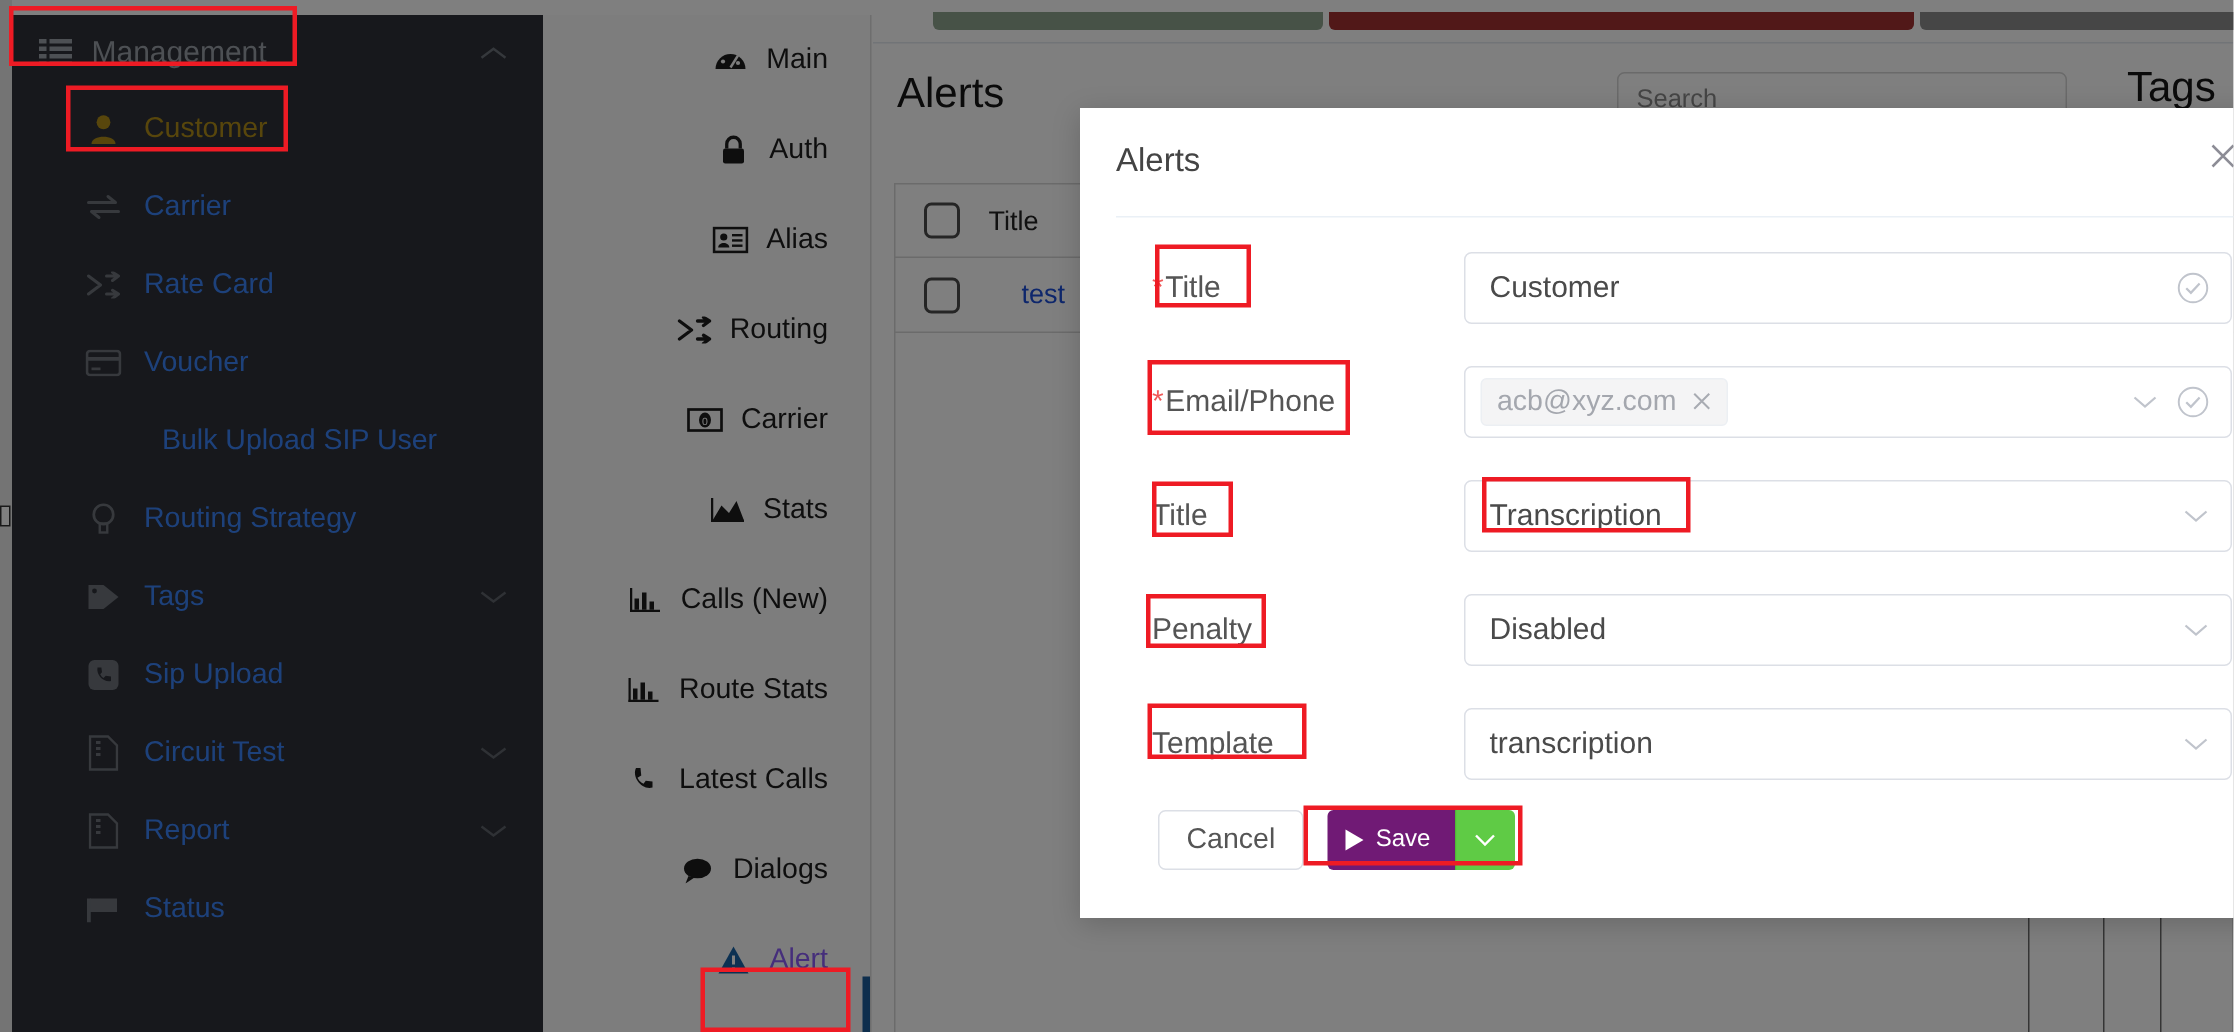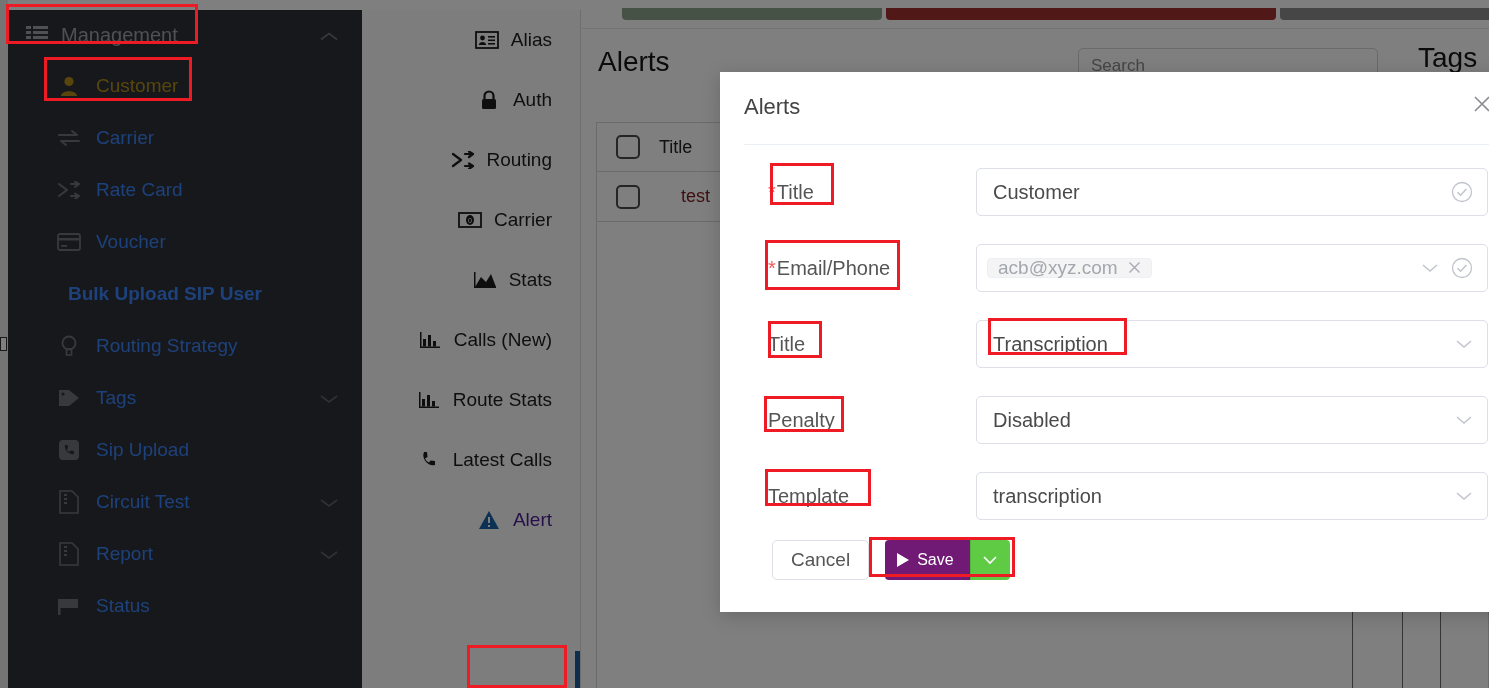--- a/index.html
+++ b/index.html
@@ -40,37 +40,37 @@
     position: relative; height: 52px; display: flex; align-items: center;
     padding-left: 48px; color: #3b82f6; font-size: 19px;
   }
   .sb-item .ic {
     width: 26px; margin-right: 14px; display: inline-flex;
     align-items: center; justify-content: center; color: #6e737b;
   }
   .sb-item.active { color: #b08d18; }
   .sb-item.active .ic { color: #b08d18; }
   .sb-item .sb-sub-chev { position: absolute; right: 24px; color: #5e636b; }
-  .sb-item.noicon { padding-left: 60px; font-weight: bold; }
+  .sb-item.noicon { padding-left: 100px; }
 
   
   .subnav {
     position: absolute; left: 362px; top: 10px; width: 219px; height: 678px;
     background: #fafafa;
     border-right: 1px solid #dcdcdc;
   }
   .subnav-item {
     height: 60px; display: flex; align-items: center; justify-content: flex-end;
     padding-right: 28px; color: #1d1d1d; font-size: 19px;
   }
   .subnav-item .ic {
     margin-right: 12px; display: inline-flex; align-items: center;
     justify-content: center; width: 24px; color: #1d1d1d;
   }
-  .subnav-item.active { color: #4c1d95; }
+  .subnav-item.active { color: #8b5cf6; }
   .subnav-item.active .ic { color: #1963a6; }
   .subnav-active-bar {
     position: absolute; right: 0px; top: 641px; width: 5px; height: 47px;
     background: #1d5d9b;
   }
 
   
   .content {
     position: absolute; left: 582px; top: 10px; right: 0; bottom: 0;
     background: #ffffff;
@@ -105,21 +105,21 @@
     border-bottom: 1px solid #d6d6d6; border-left: 1px solid #d6d6d6;
     border-right: 1px solid #d6d6d6;
   }
   .tr.head { border-top: 1px solid #d6d6d6; }
   .cell-check { width: 62px; display: flex; justify-content: center; }
   .chk {
     width: 24px; height: 24px; border: 2px solid #4a4a4a;
     border-radius: 5px; background: transparent;
   }
   .cell-title { font-size: 18px; color: #222; }
-  .cell-title.link { color: #7f1d1d; padding-left: 22px; }
+  .cell-title.link { color: #1d4ed8; padding-left: 22px; }
   .tbody-blank {
     height: 480px; border-left: 1px solid #d6d6d6; border-right: 1px solid #d6d6d6;
     border-bottom: 1px solid #d6d6d6; position: relative;
   }
   .colsep { position: absolute; top: 0; bottom: 0; width: 1px; background: #6a6a6a; }
 
   
   .backdrop {
     position: absolute; inset: 0; background: rgba(0,0,0,0.5);
   }
@@ -162,21 +162,21 @@
   }
   .suffix-ico {
     position: absolute; right: 14px; top: 50%; transform: translateY(-50%);
     display: inline-flex; color: #c0c4cc;
   }
   .suffix-ico.second { right: 48px; }
 
   .tag-chip {
     display: inline-flex; align-items: center; gap: 10px;
     background: #f4f4f5; border: 1px solid #eceff3; border-radius: 4px;
-    height: 20px; padding: 0 10px; color: #a4a7ae; font-size: 19px;
+    height: 32px; padding: 0 10px; color: #a4a7ae; font-size: 19px;
   }
   .chip-x { color: #a8abb2; font-size: 18px; cursor: pointer; line-height: 1; }
 
   .actions {
     display: flex; align-items: center; gap: 0; padding-left: 52px; margin-top: 6px;
   }
   .btn-cancel {
     height: 40px; padding: 0 18px; border: 1px solid #dcdfe6; border-radius: 5px;
     background: #fff; color: #555; font-size: 19px; cursor: pointer;
     font-family: "Liberation Sans", sans-serif;
@@ -359,42 +359,53 @@
               <rect x="0" y="2" width="2.5" height="16" fill="#6e737b"></rect>
             </svg>
         </span>
         <span>Status</span>
       </div>
     </div>
 
     <div class="subnav">
       <div class="subnav-item">
         <span class="ic">
+          <svg width="22" height="18" viewBox="0 0 22 18">
+              <path d="M1 15 A10 10 0 0 1 21 15 Z" fill="#1d1d1d"></path>
+              <path d="M11 14 L16 6" stroke="#fafafa" stroke-width="1.6"></path>
+              <circle cx="6" cy="10" r="1.4" fill="#fafafa"></circle>
+              <circle cx="16" cy="11" r="1.4" fill="#fafafa"></circle>
+            </svg>
+        </span>
+        <span>Main</span>
+      </div>
+      <div class="subnav-item">
+        <span class="ic">
+          <svg width="18" height="20" viewBox="0 0 18 20">
+              <path d="M4.5 9 V6 A4.5 4.5 0 0 1 13.5 6 V9" stroke="#1d1d1d" stroke-width="2.2" fill="none"></path>
+              <rect x="2" y="9" width="14" height="10" rx="1.5" fill="#1d1d1d"></rect>
+            </svg>
+        </span>
+        <span>Auth</span>
+      </div>
+      <div class="subnav-item">
+        <span class="ic">
           <svg width="24" height="18" viewBox="0 0 24 18">
               <rect x="1" y="1" width="22" height="16" stroke="#1d1d1d" stroke-width="1.8" fill="none"></rect>
               <circle cx="7.5" cy="7" r="2.4" fill="#1d1d1d"></circle>
               <path d="M3.8 14 C3.8 10 11.2 10 11.2 14 Z" fill="#1d1d1d"></path>
               <rect x="13" y="5" width="7" height="1.6" fill="#1d1d1d"></rect>
               <rect x="13" y="8.5" width="7" height="1.6" fill="#1d1d1d"></rect>
               <rect x="13" y="12" width="7" height="1.6" fill="#1d1d1d"></rect>
             </svg>
         </span>
         <span>Alias</span>
       </div>
       <div class="subnav-item">
         <span class="ic">
-          <svg width="18" height="20" viewBox="0 0 18 20">
-              <path d="M4.5 9 V6 A4.5 4.5 0 0 1 13.5 6 V9" stroke="#1d1d1d" stroke-width="2.2" fill="none"></path>
-              <rect x="2" y="9" width="14" height="10" rx="1.5" fill="#1d1d1d"></rect>
-            </svg>
-        </span>
-        <span>Auth</span>
-      </div>
-      <div class="subnav-item">
-        <span class="ic">
           <svg width="24" height="18" viewBox="0 0 24 18">
               <path d="M2 3 L10 9 L2 15 M14 3 L22 3 M22 3 L18 0.5 M22 3 L18 6 M14 15 L22 15 M22 15 L18 12.5 M22 15 L18 18" stroke="#1d1d1d" stroke-width="2.2" fill="none" stroke-linecap="round" stroke-linejoin="round"></path>
             </svg>
         </span>
         <span>Routing</span>
       </div>
       <div class="subnav-item">
         <span class="ic">
           <svg width="24" height="16" viewBox="0 0 24 16">
               <rect x="1" y="1" width="22" height="14" stroke="#1d1d1d" stroke-width="1.8" fill="none"></rect>
@@ -438,20 +449,29 @@
         </span>
         <span>Route Stats</span>
       </div>
       <div class="subnav-item">
         <span class="ic">
           <svg width="20" height="20" viewBox="0 0 20 20">
               <path d="M5 2 C2 8 9 17 16 15 L16 11 L11.5 10.5 L10 12.5 C7.5 11 7.5 11 6 8.5 L8.5 7 L8 2 Z" fill="#1d1d1d"></path>
             </svg>
         </span>
         <span>Latest Calls</span>
+      </div>
+      <div class="subnav-item">
+        <span class="ic">
+          <svg width="22" height="18" viewBox="0 0 22 18">
+              <ellipse cx="11" cy="8" rx="9" ry="6.5" fill="#1d1d1d"></ellipse>
+              <path d="M5 13 L3 18 L9 14 Z" fill="#1d1d1d"></path>
+            </svg>
+        </span>
+        <span>Dialogs</span>
       </div>
       <div class="subnav-item active">
         <span class="ic">
           <svg width="22" height="20" viewBox="0 0 22 20">
               <path d="M11 1 L21 19 L1 19 Z" fill="#1963a6"></path>
               <rect x="10" y="7" width="2" height="6" fill="#fff"></rect>
               <rect x="10" y="15" width="2" height="2" fill="#fff"></rect>
             </svg>
         </span>
         <span>Alert</span>

